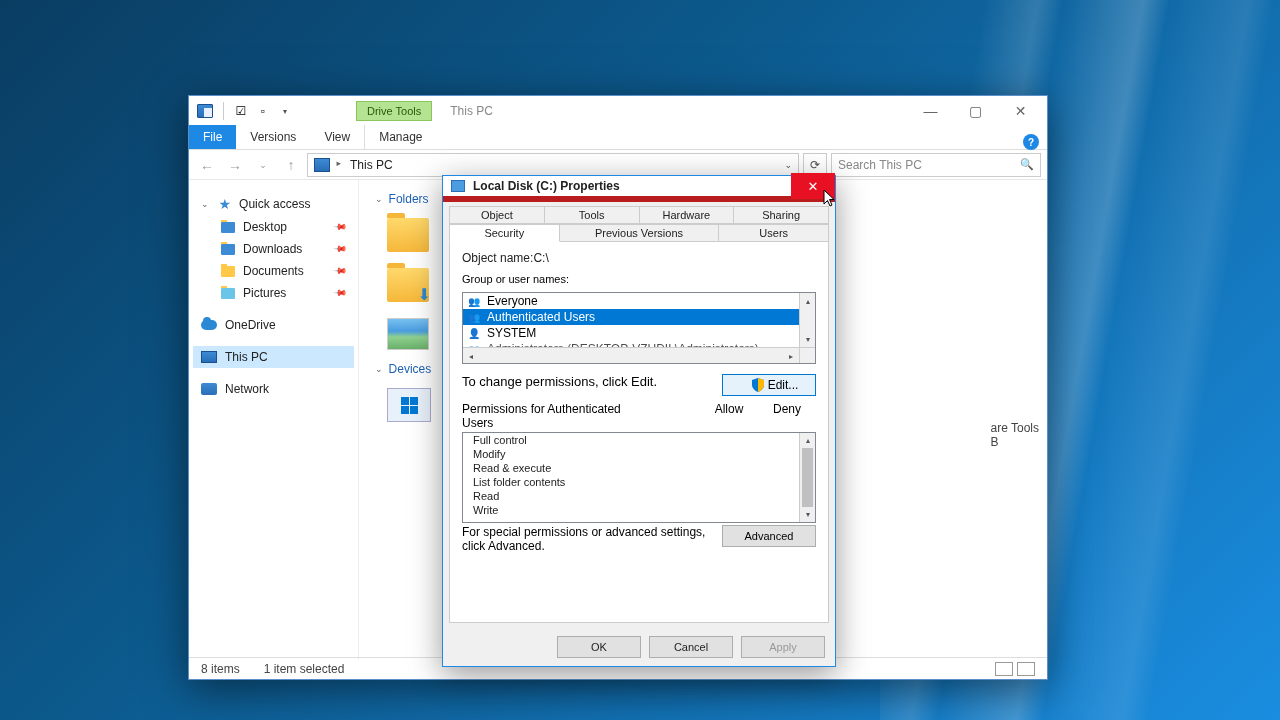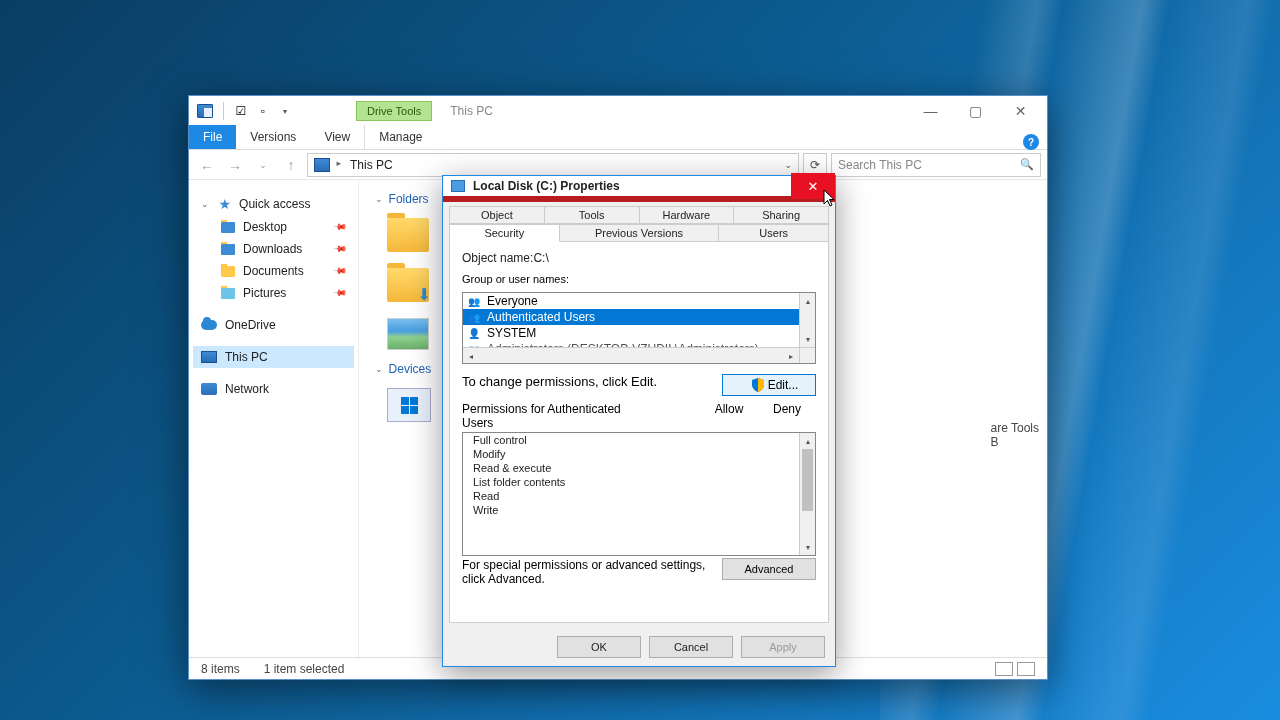--- a/index.html
+++ b/index.html
@@ -91,21 +91,21 @@
 .scroll-track { flex: 1; }
 .scroll-corner { position: absolute; right:0; bottom:0; width:16px; height:16px; background:#f0f0f0; border-top:1px solid #ccc; border-left:1px solid #ccc; }
 
 .edit-btn { float: right; width: 94px; height: 22px; border: 1px solid #0078d4; background: #e5f1fb; display: flex; align-items: center; justify-content: center; gap: 4px; font-size: 11px; padding-left: 12px; }
 .shield { width: 12px; height: 14px; }
 
 .perm-head { display: flex; margin-top: 6px; font-size: 11px; }
 .perm-head .lbl { flex: 1; }
 .perm-head .col { width: 58px; text-align: center; }
 
-.perm-box { border: 1px solid #828790; background: #fff; height: 124px; margin-top: 2px; position: relative; }
+.perm-box { border: 1px solid #828790; background: #fff; height: 91px; margin-top: 2px; position: relative; }
 .perm-row { padding: 1px 10px; font-size: 11px; color: #222; }
 .perm-scroll { position: absolute; right: 0; top: 0; bottom: 0; width: 16px; background: #f0f0f0; border-left: 1px solid #ccc; display:flex; flex-direction:column; }
 .perm-thumb { background: #c0c0c0; margin: 0 2px; height: 62px; }
 
 .adv-row { display: flex; align-items: flex-start; gap: 8px; margin-top: 2px; font-size: 11px; }
 .adv-btn { width: 94px; height: 22px; border: 1px solid #adadad; background: #e1e1e1; display: flex; align-items: center; justify-content: center; font-size: 11px; }
 
 .dlg-buttons { position: absolute; bottom: 8px; right: 10px; display: flex; gap: 8px; }
 .dlg-btn { width: 84px; height: 22px; border: 1px solid #adadad; background: #e1e1e1; display: flex; align-items: center; justify-content: center; font-size: 11px; color: #222; }
 .dlg-btn.disabled { color: #999; }

